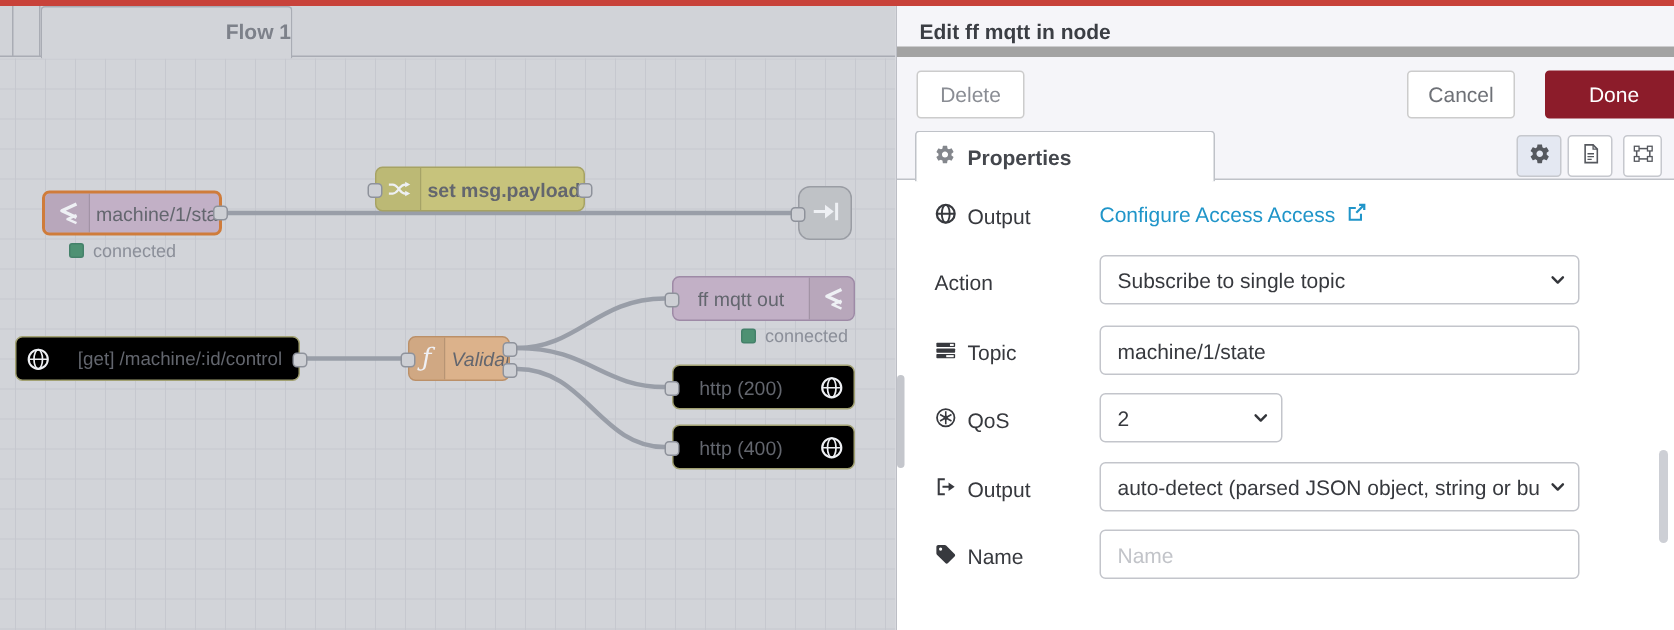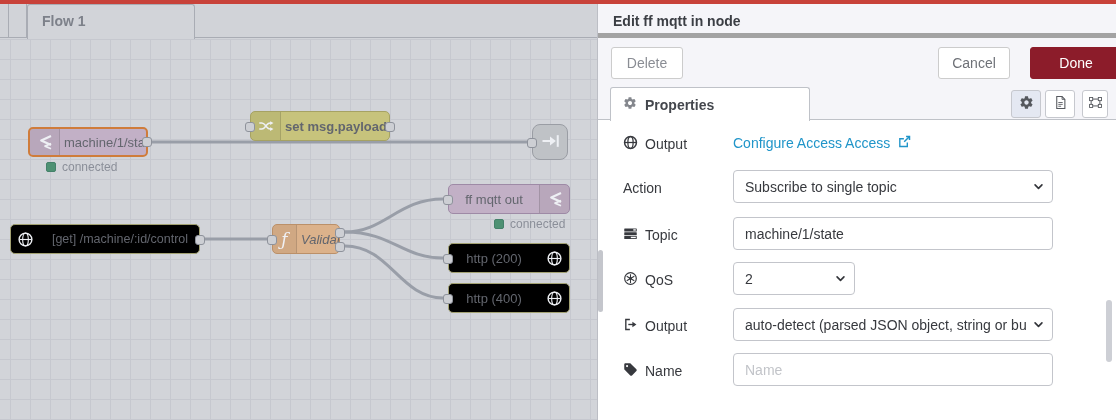--- a/index.html
+++ b/index.html
@@ -7,21 +7,21 @@
   body { font-family:"Liberation Sans", sans-serif; }
   #app { position:relative; width:1116px; height:420px; overflow:hidden; background:#fff; font-size:14px; }
 
   
   .redbar { position:absolute; top:0; left:0; width:100%; height:4px; background:#c8423a; z-index:60; }
 
   
   .workspace { position:absolute; left:0; top:4px; width:597px; height:416px; background:#d2d4d9; overflow:hidden; }
   .tabbar { position:absolute; left:0; top:0; width:100%; height:34px; background:#d1d3d8; border-bottom:1px solid #a9acb4; }
   .tabstub { position:absolute; left:8px; top:0; width:19px; height:34px; border-left:1px solid #a9acb4; border-right:1px solid #a9acb4; }
-  .flowtab { position:absolute; left:27px; top:0; width:168px; height:35px; background:#d2d4d9; border:1px solid #a9acb4; border-bottom:none; border-radius:3px 3px 0 0; line-height:33px; padding-left:14px; color:#7d818a; font-weight:bold; z-index:2; cursor:pointer; }
+  .flowtab { position:absolute; left:27px; top:0; width:168px; height:35px; background:#d2d4d9; border:1px solid #a9acb4; border-bottom:none; border-radius:3px 3px 0 0; line-height:33px; padding-left:14px; color:#7d818a; font-weight:bold; z-index:2; cursor:pointer;text-align:right; }
   .grid { position:absolute; left:0; top:35px; width:100%; height:381px;
     background-image:linear-gradient(to right,#c6c8cf 1px,transparent 1px),linear-gradient(to bottom,#c6c8cf 1px,transparent 1px);
     background-size:20px 20px; background-position:10px 0; }
   .wires { position:absolute; left:0; top:0; width:597px; height:416px; z-index:1; pointer-events:none; }
   .wires path { stroke:#999ea8; stroke-width:3; fill:none; stroke-linecap:round; }
 
   .node { position:absolute; height:30px; border-radius:5px; border:1px solid; display:flex; align-items:center; color:#63666e; font-size:13px; z-index:2; cursor:pointer; }
   .node .node-label { flex:1; text-align:center; white-space:nowrap; overflow:hidden; padding:0 4px; }
   .icon-strip { width:30px; height:100%; display:flex; align-items:center; justify-content:center; background:rgba(0,0,0,0.05); flex:none; }
   .icon-strip.left  { border-right:1px solid rgba(0,0,0,0.12); border-radius:4px 0 0 4px; }
@@ -39,21 +39,21 @@
 
   .status { position:absolute; display:flex; align-items:center; gap:6px; font-size:12px; color:#8b8f99; z-index:2; }
   .sdot { width:10px; height:10px; background:#4e9173; border:1px solid #44816a; border-radius:2px; flex:none; }
 
   
   .ws-scroll { position:absolute; left:598px; top:250px; width:5px; height:62px; background:#c4c6cc; border-radius:3px; z-index:70; cursor:pointer; }
   .panel-scroll { position:absolute; right:4px; top:300px; width:6px; height:62px; background:#cdcfd5; border-radius:3px; z-index:70; cursor:pointer; }
 
   
   .panel { position:absolute; left:597px; top:4px; width:519px; height:416px; background:#fff; border-left:1px solid #bcbec5; }
-  .p-header { position:absolute; top:0; left:0; right:0; height:34px; background:#f5f5f9; border-bottom:5px solid #a3a3a3; line-height:34px; padding-left:15px; font-weight:bold; color:#3b3e44; }
+  .p-header { position:absolute; top:0; left:0; right:0; height:34px; background:#f5f5f9; border-bottom:7px solid #a3a3a3; line-height:34px; padding-left:15px; font-weight:bold; color:#3b3e44; }
   .p-toolbar { position:absolute; top:34px; left:0; right:0; height:46px; background:#f5f5f9; }
   .btn { position:absolute; top:9px; height:32px; border-radius:3px; font-size:14px; display:flex; align-items:center; justify-content:center; cursor:pointer; }
   .btn-delete { left:13px;  width:72px; background:#fff; border:1px solid #ccc; color:#8a8d94; }
   .btn-cancel { left:340px; width:72px; background:#fff; border:1px solid #ccc; color:#6e7177;text-align:center; }
   .btn-done   { left:432px; width:92px; background:#8c1c2a; border:1px solid #8c1c2a; color:#fff; }
   .p-tabrow { position:absolute; top:80px; left:0; right:0; height:36px; background:#f5f5f9; border-bottom:1px solid #bfc2c8; }
   .p-tab { position:absolute; left:12px; top:3px; width:200px; height:34px; background:#fff; border:1px solid #bfc2c8; border-bottom:none; border-radius:3px 3px 0 0; display:flex; align-items:center; gap:8px; padding-left:12px; font-weight:bold; color:#44474d; z-index:2; cursor:pointer; }
   .mini-btn { position:absolute; top:6px; width:30px; height:28px; background:#fff; border:1px solid #c6c8ce; border-radius:3px; display:flex; align-items:center; justify-content:center; cursor:pointer; }
   .mini-btn.active { background:#e4e8f2; }
 

